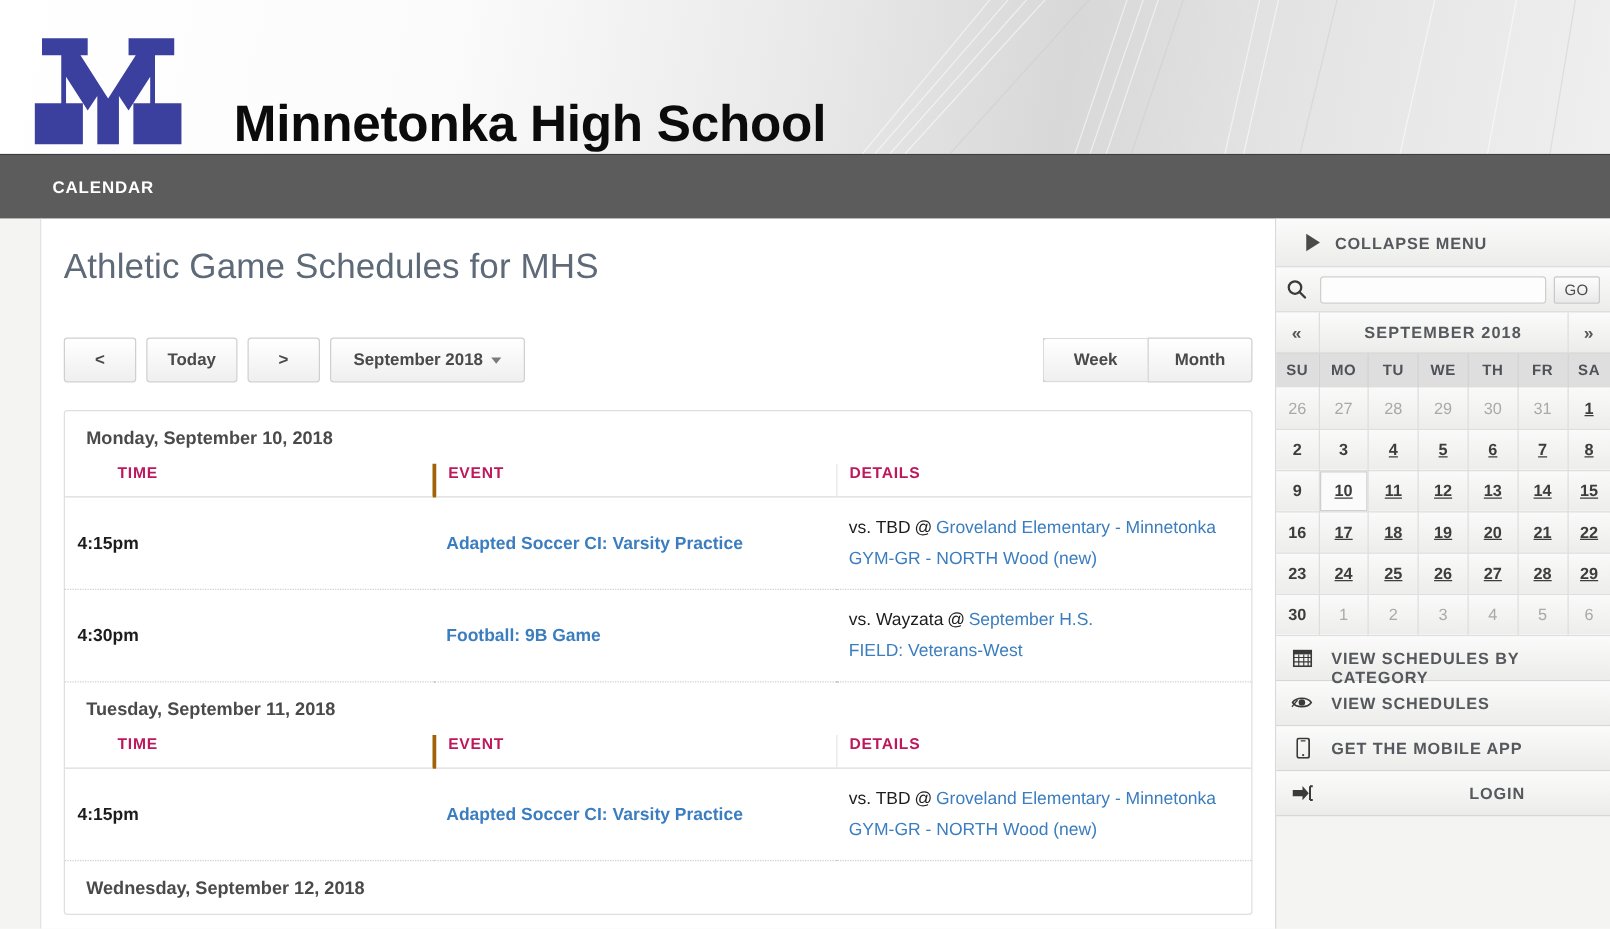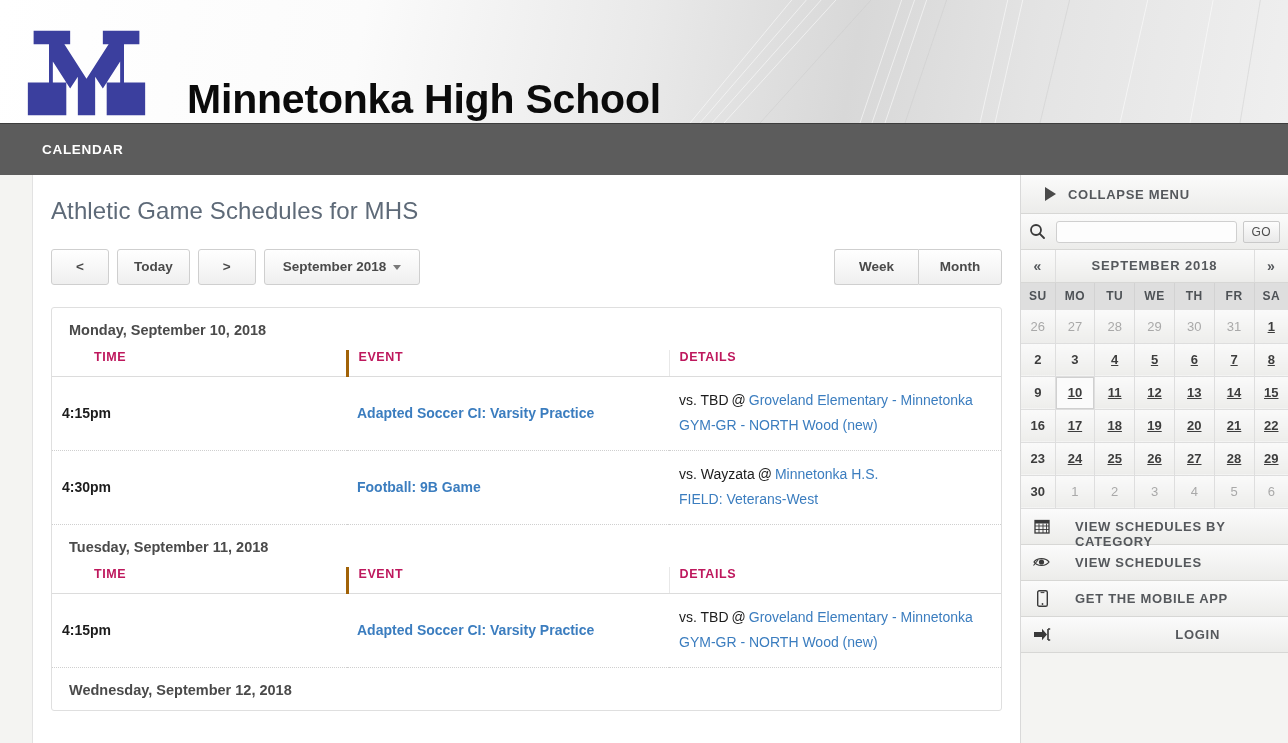--- a/index.html
+++ b/index.html
@@ -67,24 +67,24 @@
   .gutter-left { width: 32px; flex: 0 0 32px; background: #f4f4f2; }
   .content {
     flex: 1 1 auto;
     background: #ffffff;
     border-left: 1px solid #e2e2e2;
     padding: 22px 18px 0 18px;
     overflow: hidden;
   }
 
   h1.page-title {
-    font-size: 24px;
+    font-size: 28px;
     font-weight: normal;
     color: #5e6a78;
-    margin: 0 0 24px 0;
+    margin: 0 0 41px 0;
     letter-spacing: 0.1px;
   }
 
   
   .toolbar {
     display: flex; align-items: center;
     justify-content: space-between;
     margin-bottom: 22px;
   }
   .btn-group { display: flex; }
@@ -260,21 +260,21 @@
     cursor: pointer;
   }
   .mc-day:last-child { border-right: none; }
   .mc-day.muted { color: #a9a9a9; font-weight: normal; cursor: default; }
   .mc-day .u { text-decoration: underline; }
   .mc-day.today {
     background: #fbfbfb;
     box-shadow: inset 0 0 0 1px #d0d0d0;
   }
 
-  .menu-row { height: 36px; gap: 10px; }
+  .menu-row { height: 36px; }
   .mi-icon {
     width: 22px; flex: 0 0 22px;
     display: flex; align-items: center; justify-content: center;
     color: #3a3a3a;
   }
   .mi-label {
     font-size: 13px;
     font-weight: bold;
     letter-spacing: 0.7px;
     color: #55585c;
@@ -372,21 +372,21 @@
               <span class="vs-label">vs. TBD</span><span class="at-sym">@</span><a class="lnk">Groveland Elementary - Minnetonka</a><br>
               <a class="lnk">GYM-GR - NORTH Wood (new)</a>
             </td>
           </tr>
           <tr>
             <td class="cell-time">4:30pm</td>
             <td class="cell-event">
               <a class="lnk-event">Football: 9B Game</a>
             </td>
             <td class="cell-details">
-              <span class="vs-label">vs. Wayzata</span><span class="at-sym">@</span><a class="lnk">Minnetonka H.S.</a><br>
+              <span class="vs-label">vs. Wayzata</span><span class="at-sym">@</span><a class="lnk">September H.S.</a><br>
               <a class="lnk">FIELD: Veterans-West</a>
             </td>
           </tr>
         </tbody>
       </table>
 
       <div class="day-header">Tuesday, September 11, 2018</div>
       <table class="sched">
         <thead>
           <tr>

